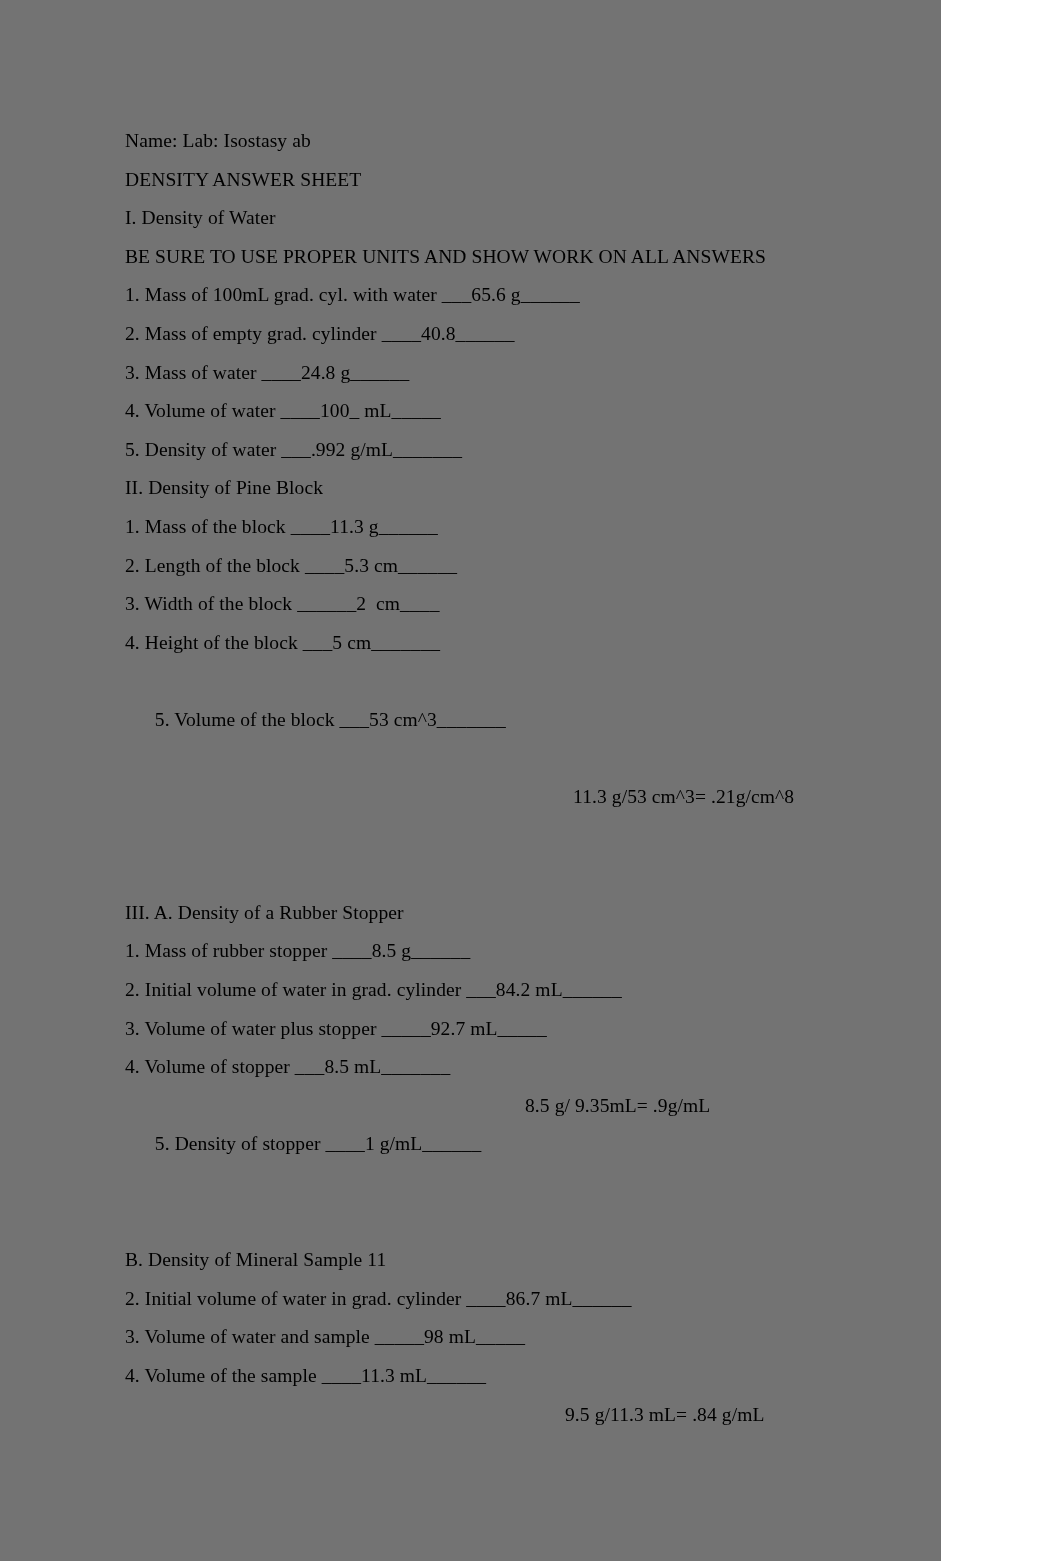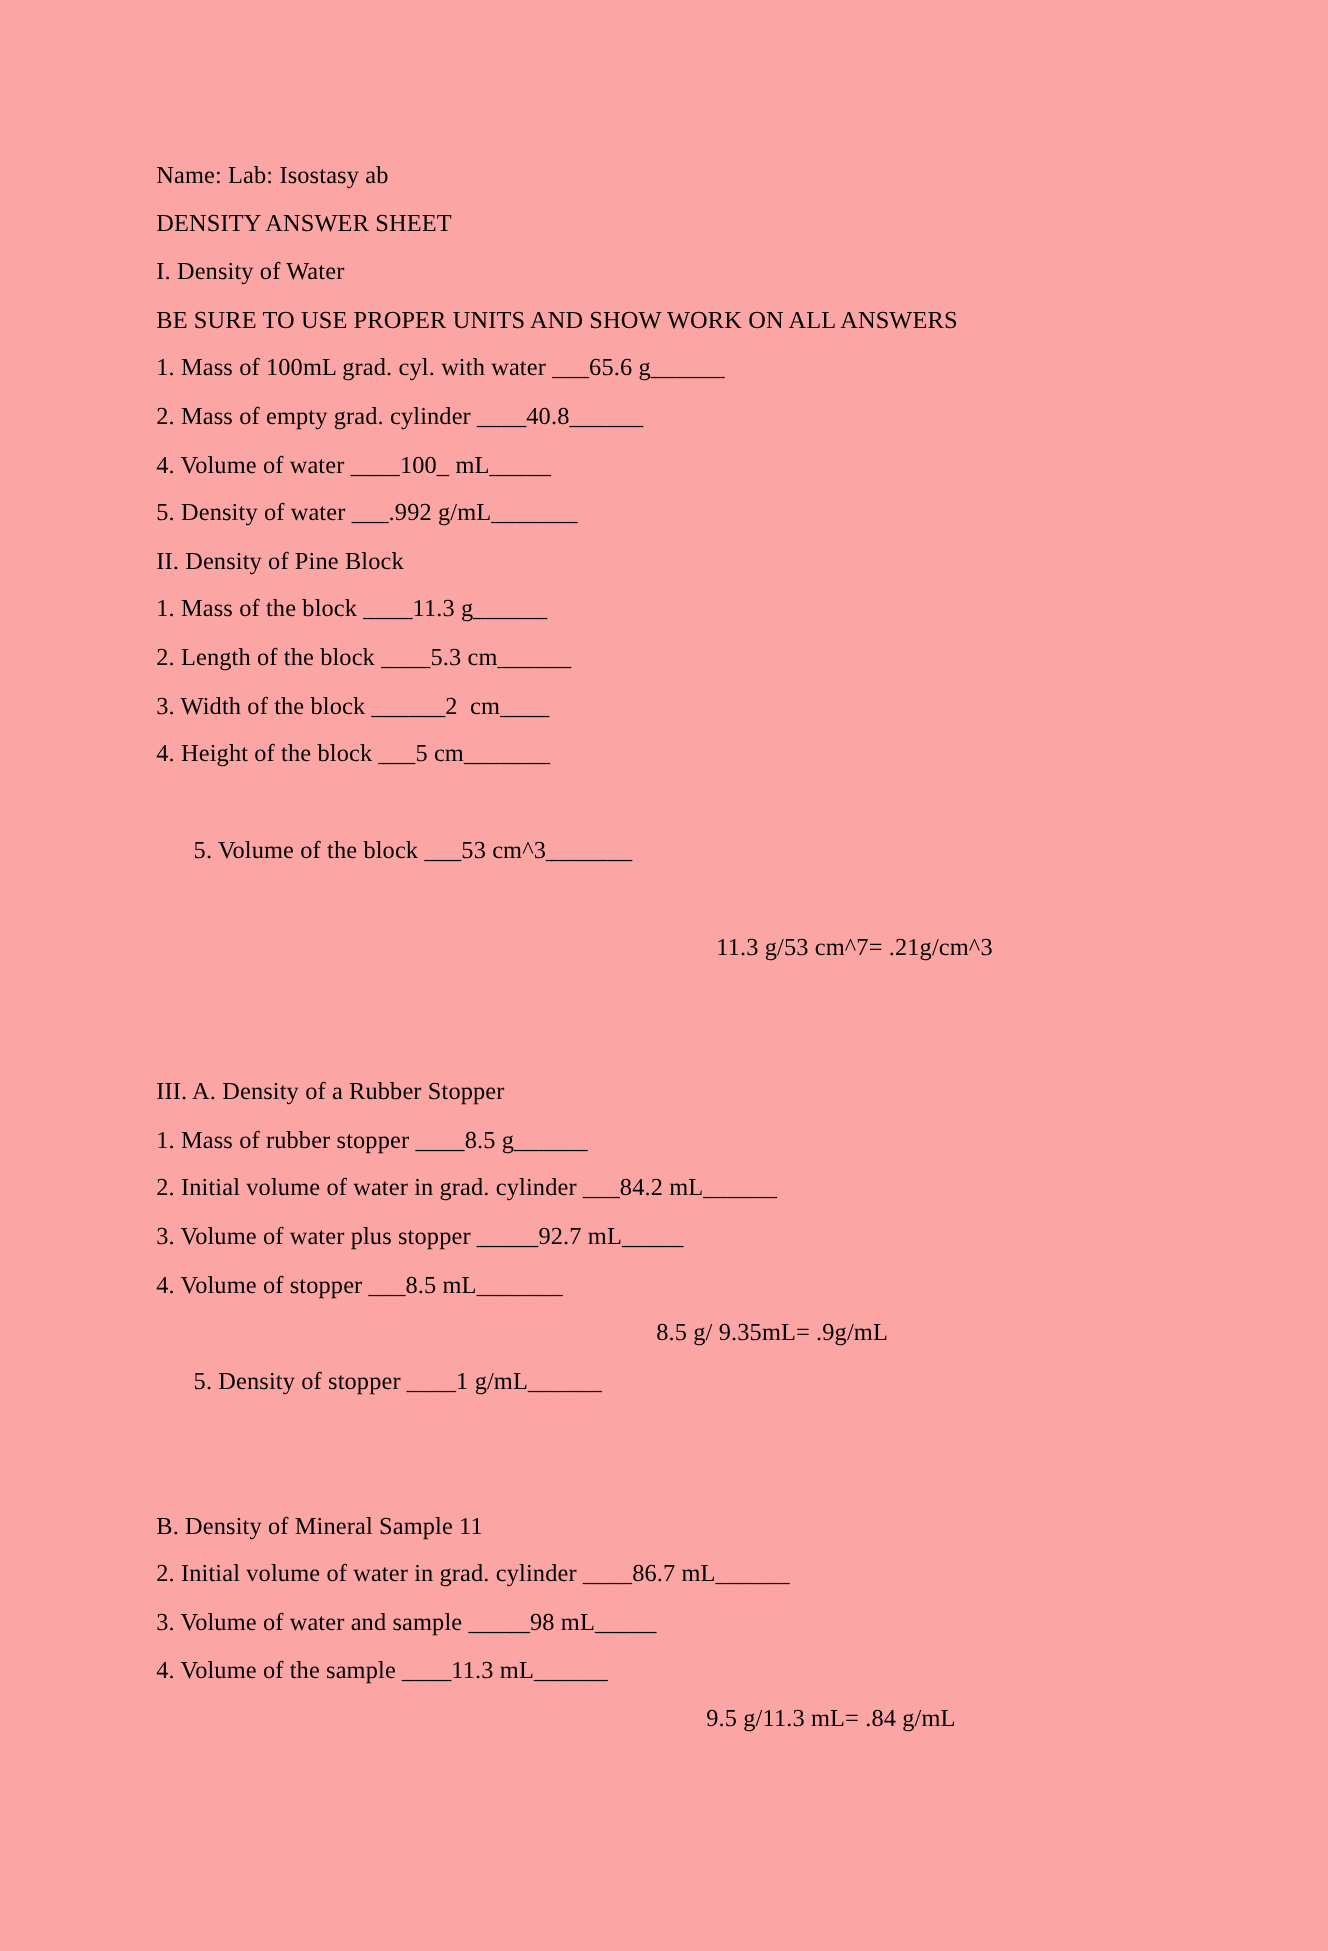--- a/index.html
+++ b/index.html
@@ -7,23 +7,23 @@
     margin: 0;
     padding: 0;
     background: #ffffff;
   }
   body {
     font-family: "Liberation Serif", "DejaVu Serif", serif;
     color: #000000;
   }
   .page {
     position: relative;
-    width: 1062px;
+    width: 941px;
     height: 1561px;
-    background: #fca5a5;
+    background: #737373;
     overflow: hidden;
     box-sizing: border-box;
     font-family: Liberation Serif, serif;
   }
   .doc-body {
     position: absolute;
     left: 125px;
     top: 122px;
     width: 830px;
   }
@@ -53,33 +53,34 @@
     <div class="line">Name: Lab: Isostasy ab</div>
 
 
     <div class="line">DENSITY ANSWER SHEET</div>
 
     <div class="line">I. Density of Water</div>
 
     <div class="line">BE SURE TO USE PROPER UNITS AND SHOW WORK ON ALL ANSWERS</div>
     <div class="line">1. Mass of 100mL grad. cyl. with water ___65.6 g______</div>
     <div class="line">2. Mass of empty grad. cylinder ____40.8______</div>
+    <div class="line">3. Mass of water ____24.8 g______</div>
     <div class="line">4. Volume of water ____100_ mL_____</div>
     <div class="line">5. Density of water ___.992 g/mL_______</div>
 
     <div class="line">II. Density of Pine Block</div>
     <div class="line">1. Mass of the block ____11.3 g______</div>
     <div class="line">2. Length of the block ____5.3 cm______</div>
     <div class="line">3. Width of the block ______2  cm____</div>
     <div class="line">4. Height of the block ___5 cm_______</div>
     <div class="line">
       <span>5. Volume of the block ___53 cm^3_______</span>
     </div>
     <div class="line">
-      <span class="work w-den">11.3 g/53 cm^7= .21g/cm^3</span>
+      <span class="work w-den">11.3 g/53 cm^3= .21g/cm^8</span>
     </div>
 
     <div class="line">III. A. Density of a Rubber Stopper</div>
     <div class="line">1. Mass of rubber stopper ____8.5 g______</div>
     <div class="line">2. Initial volume of water in grad. cylinder ___84.2 mL______</div>
     <div class="line">3. Volume of water plus stopper _____92.7 mL_____</div>
     <div class="line">4. Volume of stopper ___8.5 mL_______</div>
     <div class="line">
       <span>5. Density of stopper ____1 g/mL______</span>
       <span class="work w-stop">8.5 g/ 9.35mL= .9g/mL</span>

